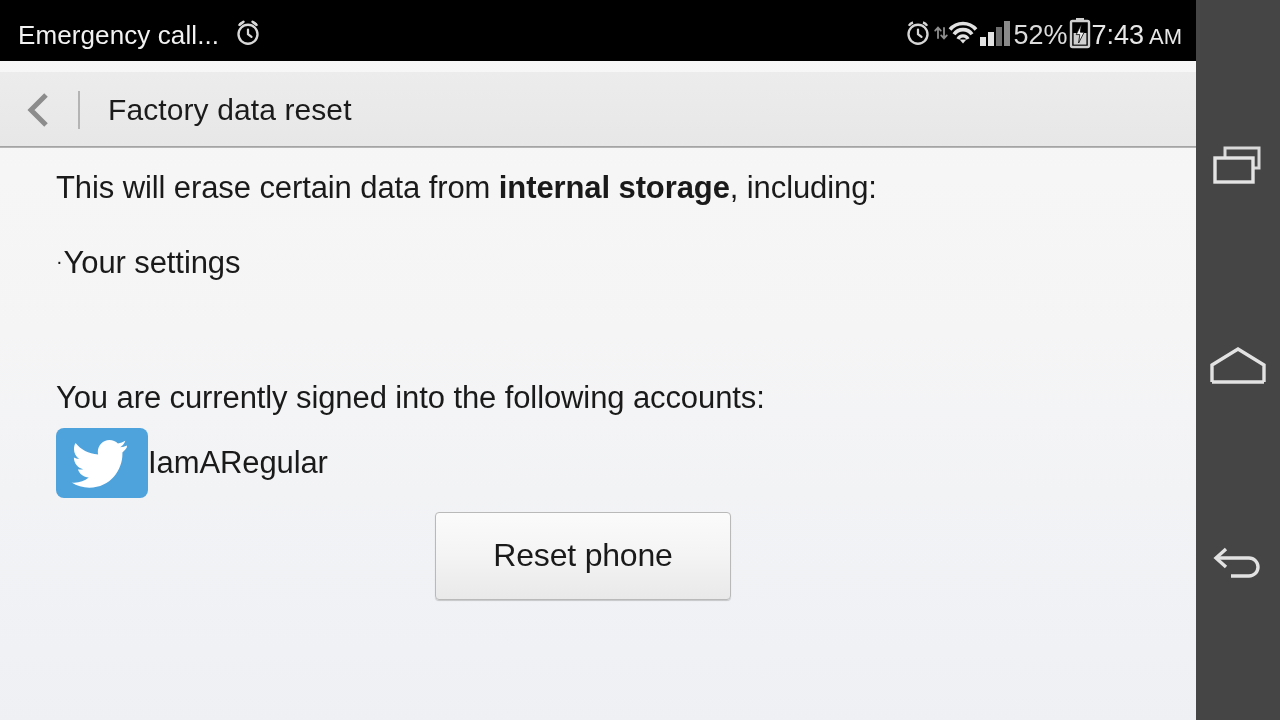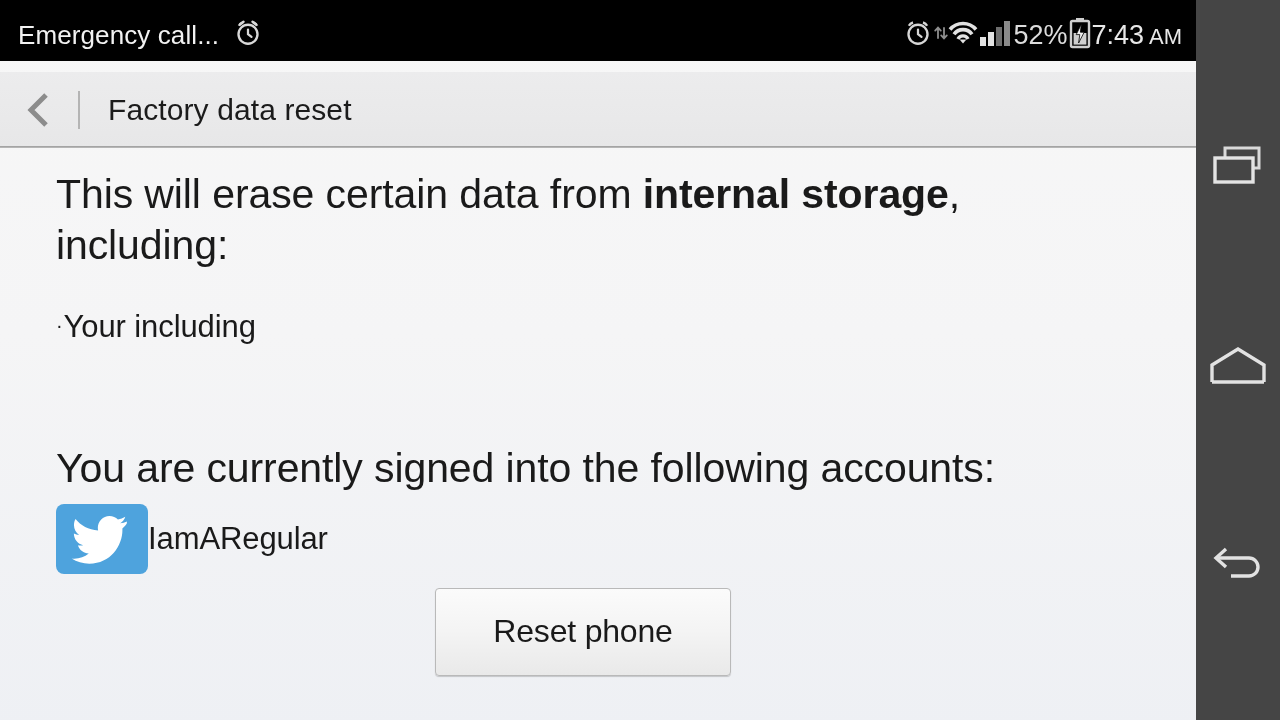--- a/index.html
+++ b/index.html
@@ -68,21 +68,21 @@
     letter-spacing:0.1px;
   }
 
   
   #content {
     position:absolute; left:0; top:128px;
     width:1196px; height:592px;
     padding:32px 56px 0 56px;
   }
   .body-text {
-    font-size:41px; color:#1a1a1a; line-height:1.25;
+    font-size:31px; color:#1a1a1a; line-height:1.25;
     letter-spacing:-0.1px;
   }
   .body-text b { font-weight:bold; }
 
   #bullets { margin-top:34px; }
   .bullet-row {
     font-size:31px; color:#1a1a1a;
     line-height:42px;
     letter-spacing:-0.1px;
     white-space:nowrap;
@@ -221,21 +221,21 @@
       </div>
       <div id="ab-divider"></div>
       <div id="ab-title">Factory data reset</div>
     </div>
 
     <div id="content">
 
       <div class="body-text"><span>This will erase certain data from </span><b>internal storage</b><span>, including:</span></div>
 
       <div id="bullets">
-        <div class="bullet-row"><span class="bullet-dot">·</span><span>Your including</span></div>
+        <div class="bullet-row"><span class="bullet-dot">·</span><span>Your settings</span></div>
       </div>
 
       <div id="accounts-label" class="body-text">You are currently signed into the following accounts:</div>
 
       <div id="account-row">
         <span id="twitter-icon">
           <svg width="62" height="52" viewBox="0 0 62 52">
             <path d="M56 9.6c-2.1 0.95-4.4 1.6-6.8 1.88 2.45-1.5 4.33-3.85 5.2-6.65
                      -2.3 1.38-4.83 2.35-7.53 2.88C44.7 5.35 41.6 4 38.2 4
                      c-6.55 0-11.85 5.4-11.85 12.05 0 0.95 0.1 1.85 0.3 2.73

